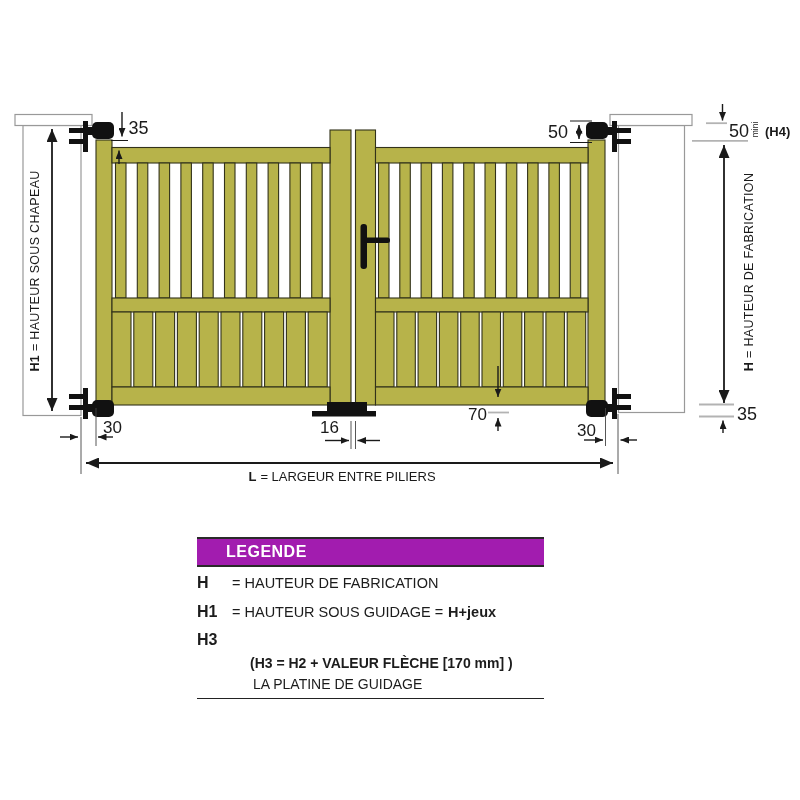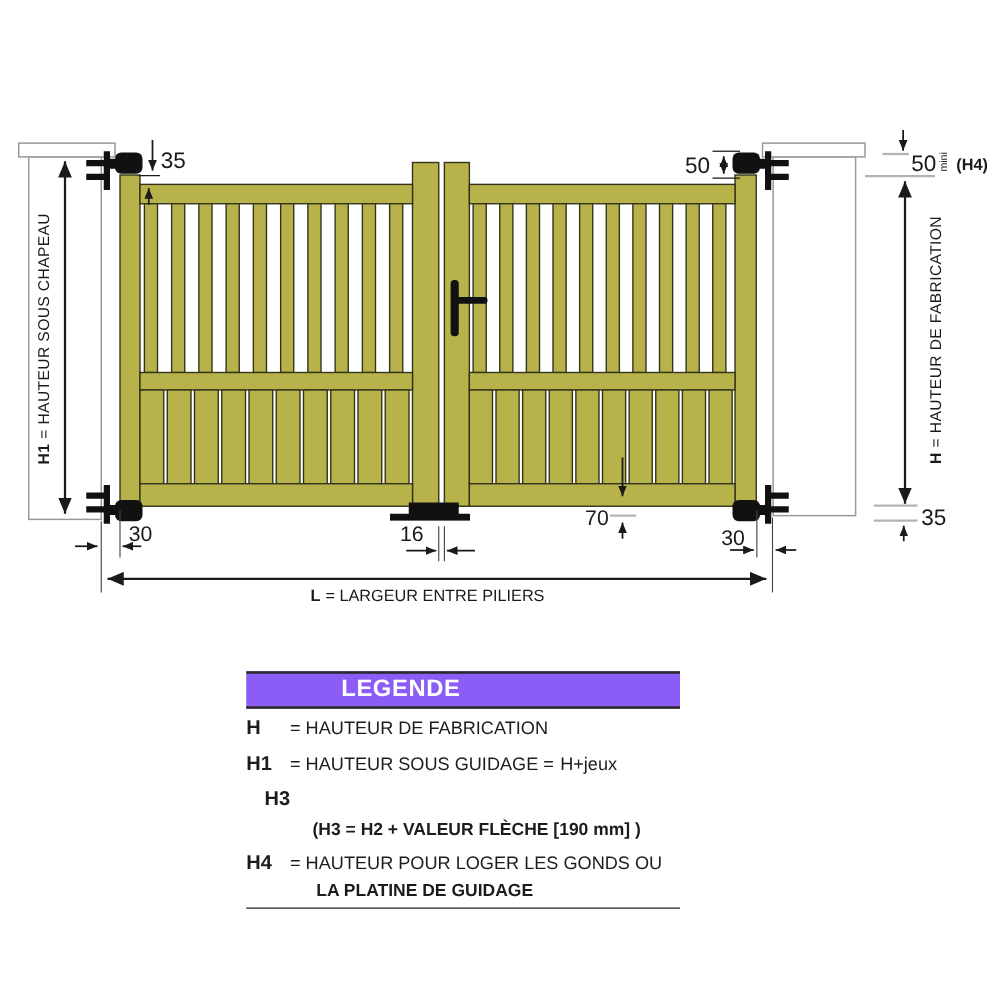--- a/index.html
+++ b/index.html
@@ -7,28 +7,28 @@
   #stage{position:absolute;left:0;top:0;width:800px;height:800px;}
   svg{position:absolute;left:0;top:0;}
   svg text{fill:#1a1a1a;}
   .dimnum{font-size:18px;}
   .dimnum-s{font-size:17px;}
   .rot{font-size:12.5px;letter-spacing:.3px;}
   .b{font-weight:bold;}
   
   .legend{position:absolute;left:197px;top:537px;width:347px;color:#1c1c1c;}
   .legend-header{box-sizing:content-box;border-top:2.5px solid #2a2a2a;border-bottom:2.5px solid #2a2a2a;
-    background:#8b5cf6;height:26px;line-height:26px;color:#fff;font-size:19px;font-weight:bold;
-    padding-left:76px;letter-spacing:.5px;}
+    background:#a21caf;height:26px;line-height:26px;color:#fff;font-size:16px;font-weight:bold;
+    padding-left:29px;letter-spacing:.5px;}
   .lrow{display:flex;align-items:baseline;font-size:14.5px;line-height:16px;}
   .lkey{font-weight:bold;font-size:16px;width:35px;flex:none;}
-  .ltext .bsfx{font-weight:normal;margin-left:5px;}
-  .lsub{font-size:14px;line-height:15px;font-weight:bold;}
+  .ltext .bsfx{font-weight:bold;margin-left:5px;}
+  .lsub{font-size:14px;line-height:15px;}
   .lsub.bold{font-weight:bold;}
-  .r1{margin-top:8px;} .r2{margin-top:13px;} .r3{margin-top:12px;text-align:right;}
+  .r1{margin-top:8px;} .r2{margin-top:13px;} .r3{margin-top:12px;}
   .s3{margin-top:8px;margin-left:53px;} .r4{margin-top:12px;} .s4{margin-top:6px;margin-left:56px;}
   .lend{margin-top:6px;border-top:1.5px solid #222;height:0;}
 </style>
 </head>
 <body>
 
 <div id="stage">
 
 <svg width="800" height="520" viewBox="0 0 800 520">
   <defs>
@@ -240,22 +240,18 @@
     <span class="lkey">H</span>
     <span class="ltext">= HAUTEUR DE FABRICATION</span>
   </div>
   <div class="lrow r2">
     <span class="lkey">H1</span>
     <span class="ltext"><span>= HAUTEUR SOUS GUIDAGE =</span><span class="bsfx">H+jeux</span></span>
   </div>
   <div class="lrow r3">
     <span class="lkey">H3</span>
   </div>
-  <div class="lsub bold s3">(H3 = H2 + VALEUR FLÈCHE [190 mm] )</div>
-  <div class="lrow r4">
-    <span class="lkey">H4</span>
-    <span class="ltext">= HAUTEUR POUR LOGER LES GONDS OU</span>
-  </div>
+  <div class="lsub bold s3">(H3 = H2 + VALEUR FLÈCHE [170 mm] )</div>
   <div class="lsub s4">LA PLATINE DE GUIDAGE</div>
   <div class="lend"></div>
 </div>
 
 </div>
 
 </body></html>

